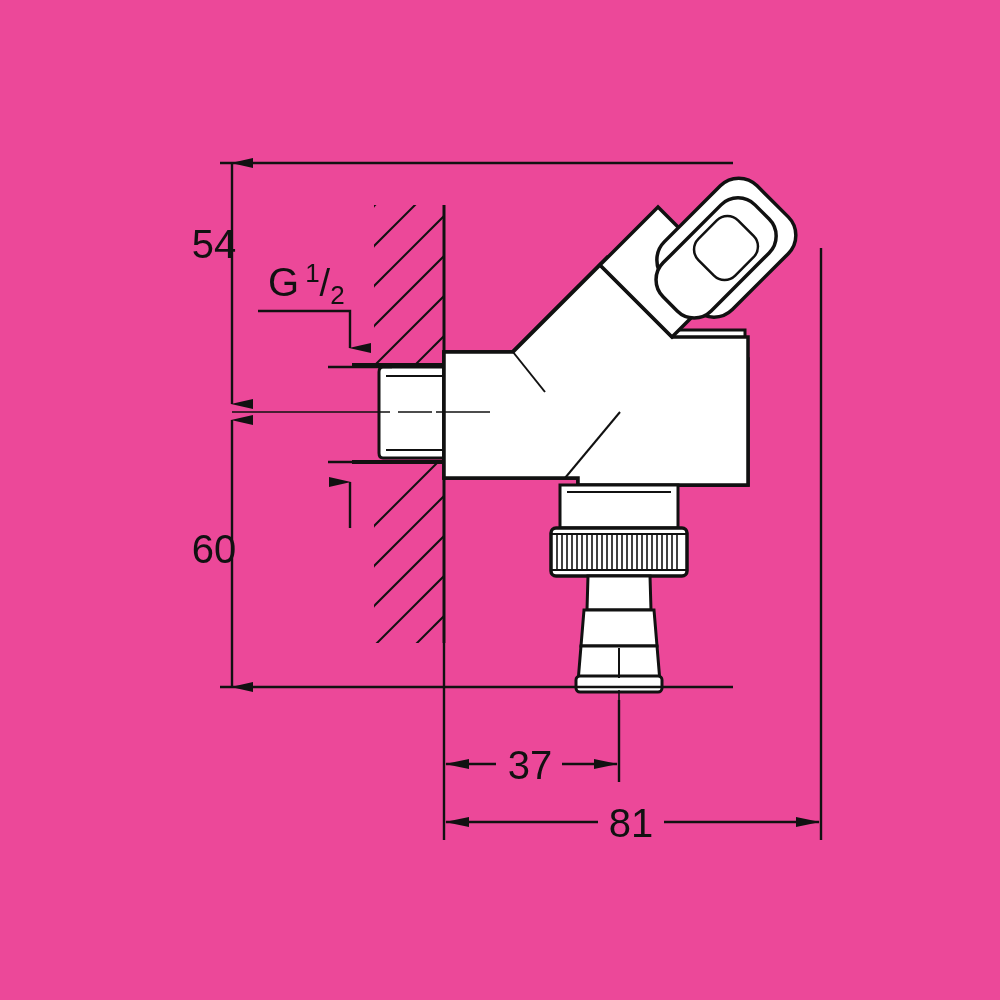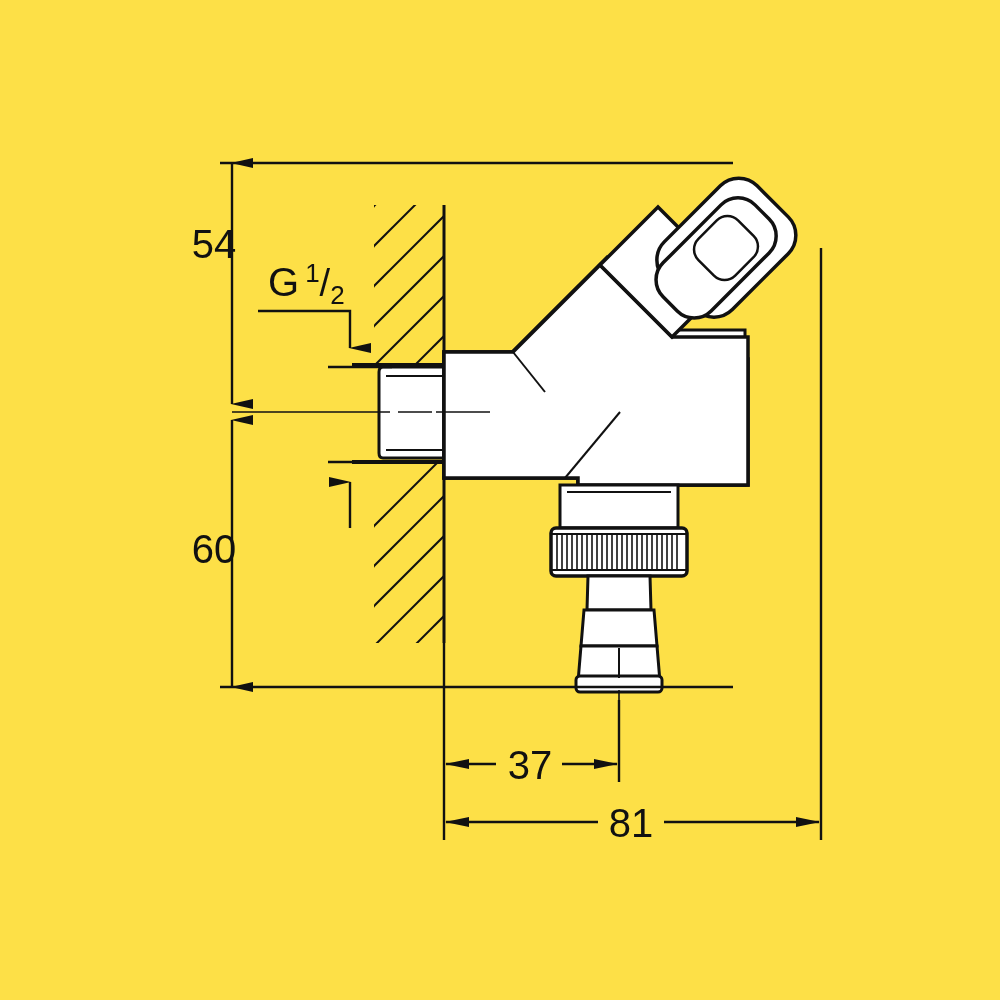--- a/index.html
+++ b/index.html
@@ -10,21 +10,21 @@
   body {
     width: 1000px;
     height: 1000px;
     font-family: "Liberation Sans", sans-serif;
     overflow: hidden;
   }
   #drawing-root {
     position: relative;
     width: 1000px;
     height: 1000px;
-    background: #fde047;
+    background: #ec4899;
   }
   svg.canvas {
     position: absolute;
     top: 0;
     left: 0;
     width: 1000px;
     height: 1000px;
     display: block;
   }
   .dim-text {

